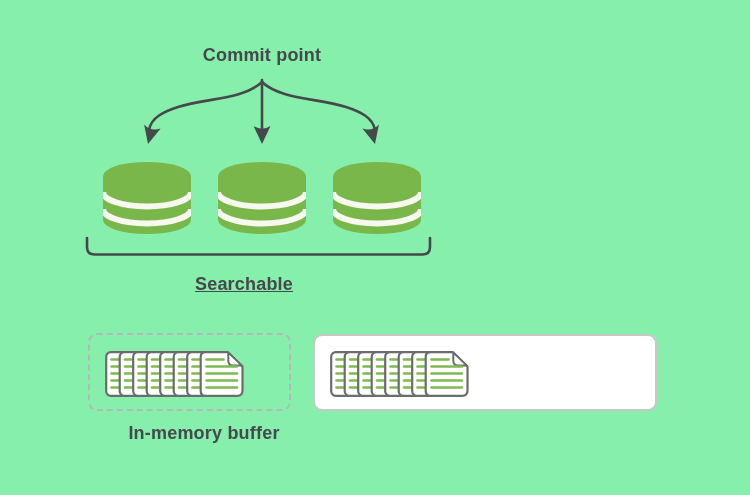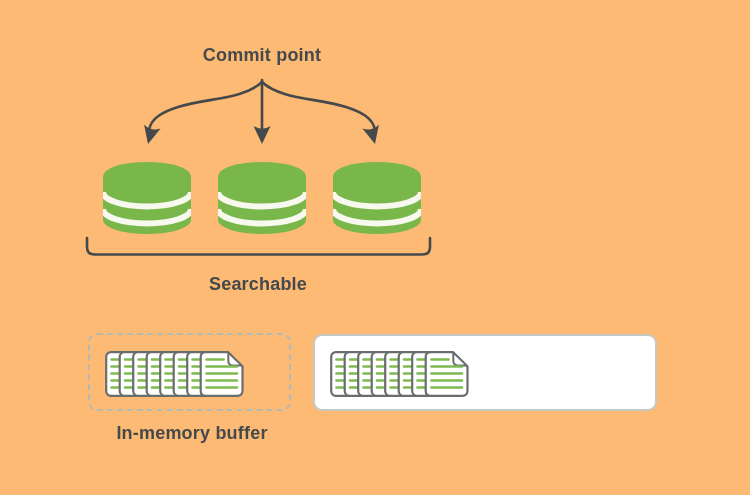--- a/index.html
+++ b/index.html
@@ -1,35 +1,35 @@
 <!DOCTYPE html>
 <html><head>
 <meta charset="utf-8">
 <style>
   html, body { margin: 0; padding: 0; }
   .canvas {
     position: relative;
     width: 750px;
     height: 495px;
-    background: #fdba74;
+    background: #86efac;
     font-family: "Liberation Sans", "DejaVu Sans", sans-serif;
     overflow: hidden;
   }
   .label {
     position: absolute;
     width: 200px;
     text-align: center;
     font-size: 18px;
     font-weight: bold;
     color: #45494b;
     letter-spacing: 0.2px;
   }
   .commit-label   { left: 162px; top: 45px; }
-  .searchable-label { left: 158px; top: 274px; }
-  .buffer-label   { left: 92px;  top: 423px; }
+  .searchable-label { left: 144px; top: 274px; text-decoration: underline; }
+  .buffer-label   { left: 104px;  top: 423px; }
   .translog-label { left: 385px; top: 423px; }
 
   .overlay-svg {
     position: absolute;
     left: 0; top: 0;
     width: 750px; height: 495px;
     pointer-events: none;
   }
   .buffer-box {
     position: absolute;

